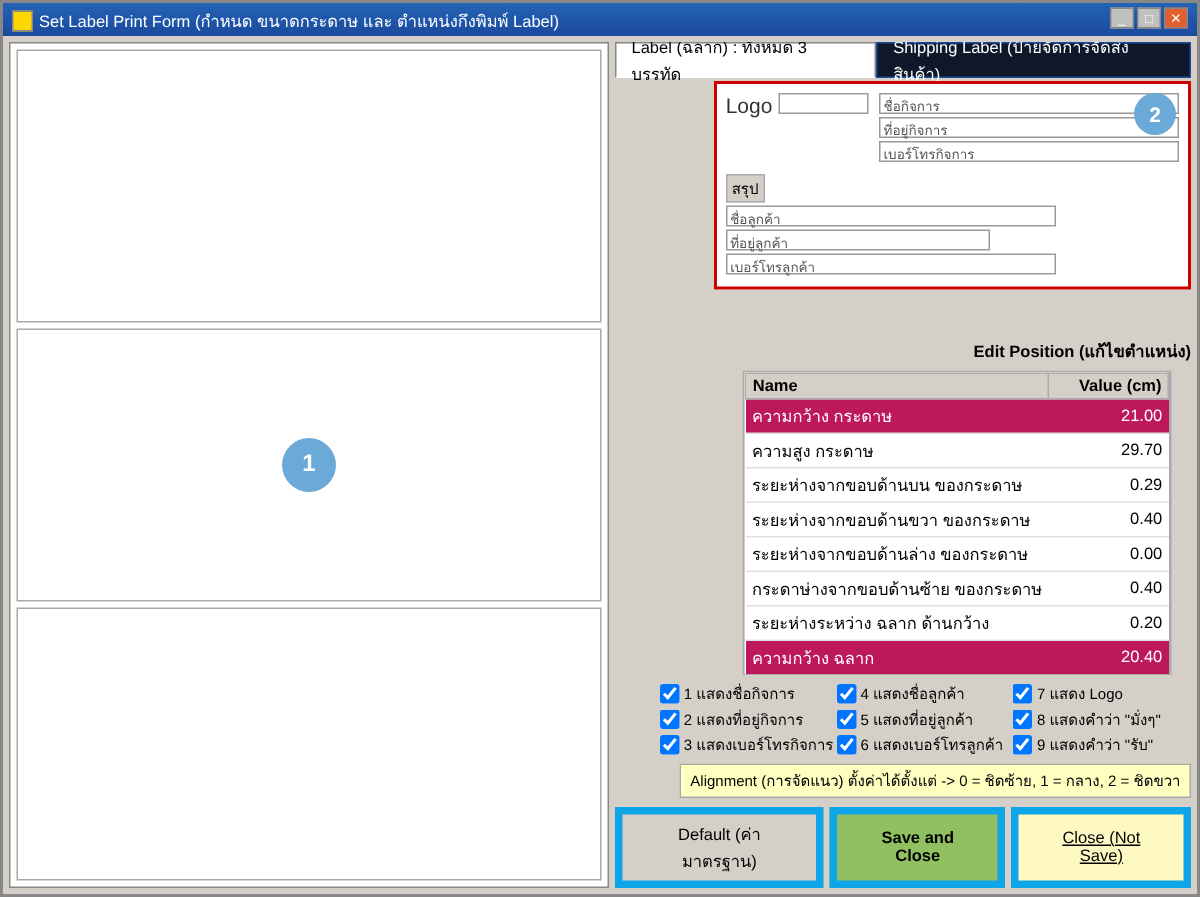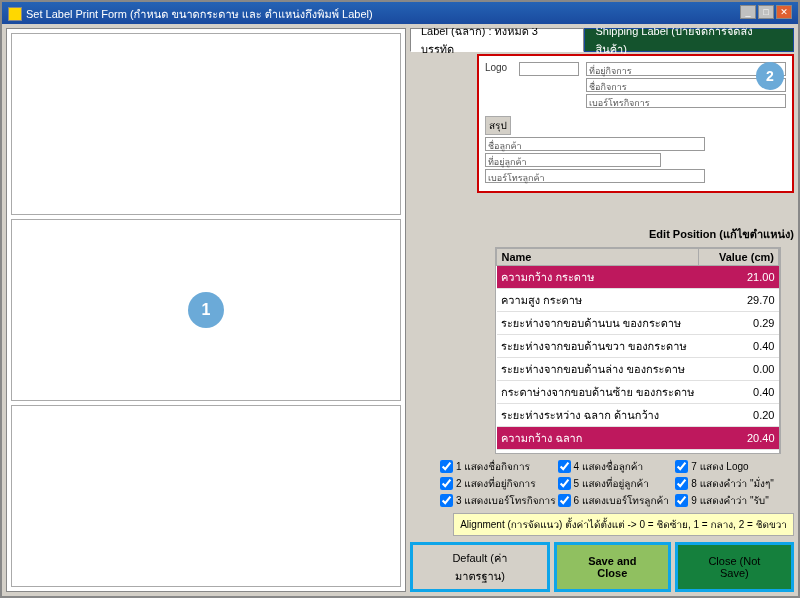--- a/index.html
+++ b/index.html
@@ -138,38 +138,38 @@
       cursor: pointer;
       display: flex;
       align-items: center;
     }
     .tab.active {
       background: white;
       border-bottom: 1px solid white;
       z-index: 1;
     }
     .tab.shipping {
-      background: #14532d;
+      background: #0f172a;
       color: white;
       border-color: #1a4a9e;
     }
     .label-preview {
       border: 2px solid #cc0000;
       background: white;
       padding: 6px;
       flex-shrink: 0;
     }
     .preview-row {
       display: flex;
       align-items: flex-start;
       margin-bottom: 2px;
       gap: 4px;
     }
     .preview-label {
-      font-size: 10px;
+      font-size: 14px;
       color: #333;
       min-width: 30px;
     }
     .preview-fields {
       flex: 1;
     }
     .preview-field {
       border: 1px solid #999;
       height: 14px;
       margin-bottom: 2px;
@@ -265,26 +265,26 @@
     .bottom-buttons {
       display: flex;
       gap: 4px;
       padding: 4px 0 0 0;
       flex-shrink: 0;
       justify-content: center;
     }
     .btn {
       padding: 4px 16px;
       font-size: 11px;
-      border: 3px solid #0ea5e9;
+      border: 5px solid #0ea5e9;
       cursor: pointer;
     }
     .btn-default { background: #d4d0c8; }
     .btn-green { background: #90c060; font-weight: bold; }
-    .btn-close { background: #15803d; }
+    .btn-close { background: #fef9c3; text-decoration: underline; }
     .right-scroll {
       width: 14px;
       background: #d4d0c8;
       border-left: 1px solid #aaa;
       flex-shrink: 0;
     }
   </style>
 </head>
 <body>
 
@@ -325,22 +325,22 @@
       </div>
 
       <div class="label-preview" style="position:relative;">
         <div class="section2-badge">2</div>
 
         <div class="preview-row">
           <span class="preview-label">Logo</span>
           <div class="preview-fields">
             <div class="preview-field" style="width:60px; display:inline-block; vertical-align:top;"></div>
             <div style="display:inline-block; vertical-align:top; margin-left:4px; flex:1; width:calc(100% - 70px);">
+              <div class="preview-field" style="width:200px;">ชื่อกิจการ</div>
               <div class="preview-field" style="width:200px;">ที่อยู่กิจการ</div>
-              <div class="preview-field" style="width:200px;">ชื่อกิจการ</div>
               <div class="preview-field" style="width:200px;">เบอร์โทรกิจการ</div>
             </div>
           </div>
         </div>
 
         <div style="margin-top:6px;">
           <div class="section2-header">สรุป</div>
           <div class="preview-field" style="width:220px;">ชื่อลูกค้า</div>
           <div class="preview-field" style="width:176px;">ที่อยู่ลูกค้า</div>
           <div class="preview-field" style="width:220px;">เบอร์โทรลูกค้า</div>

